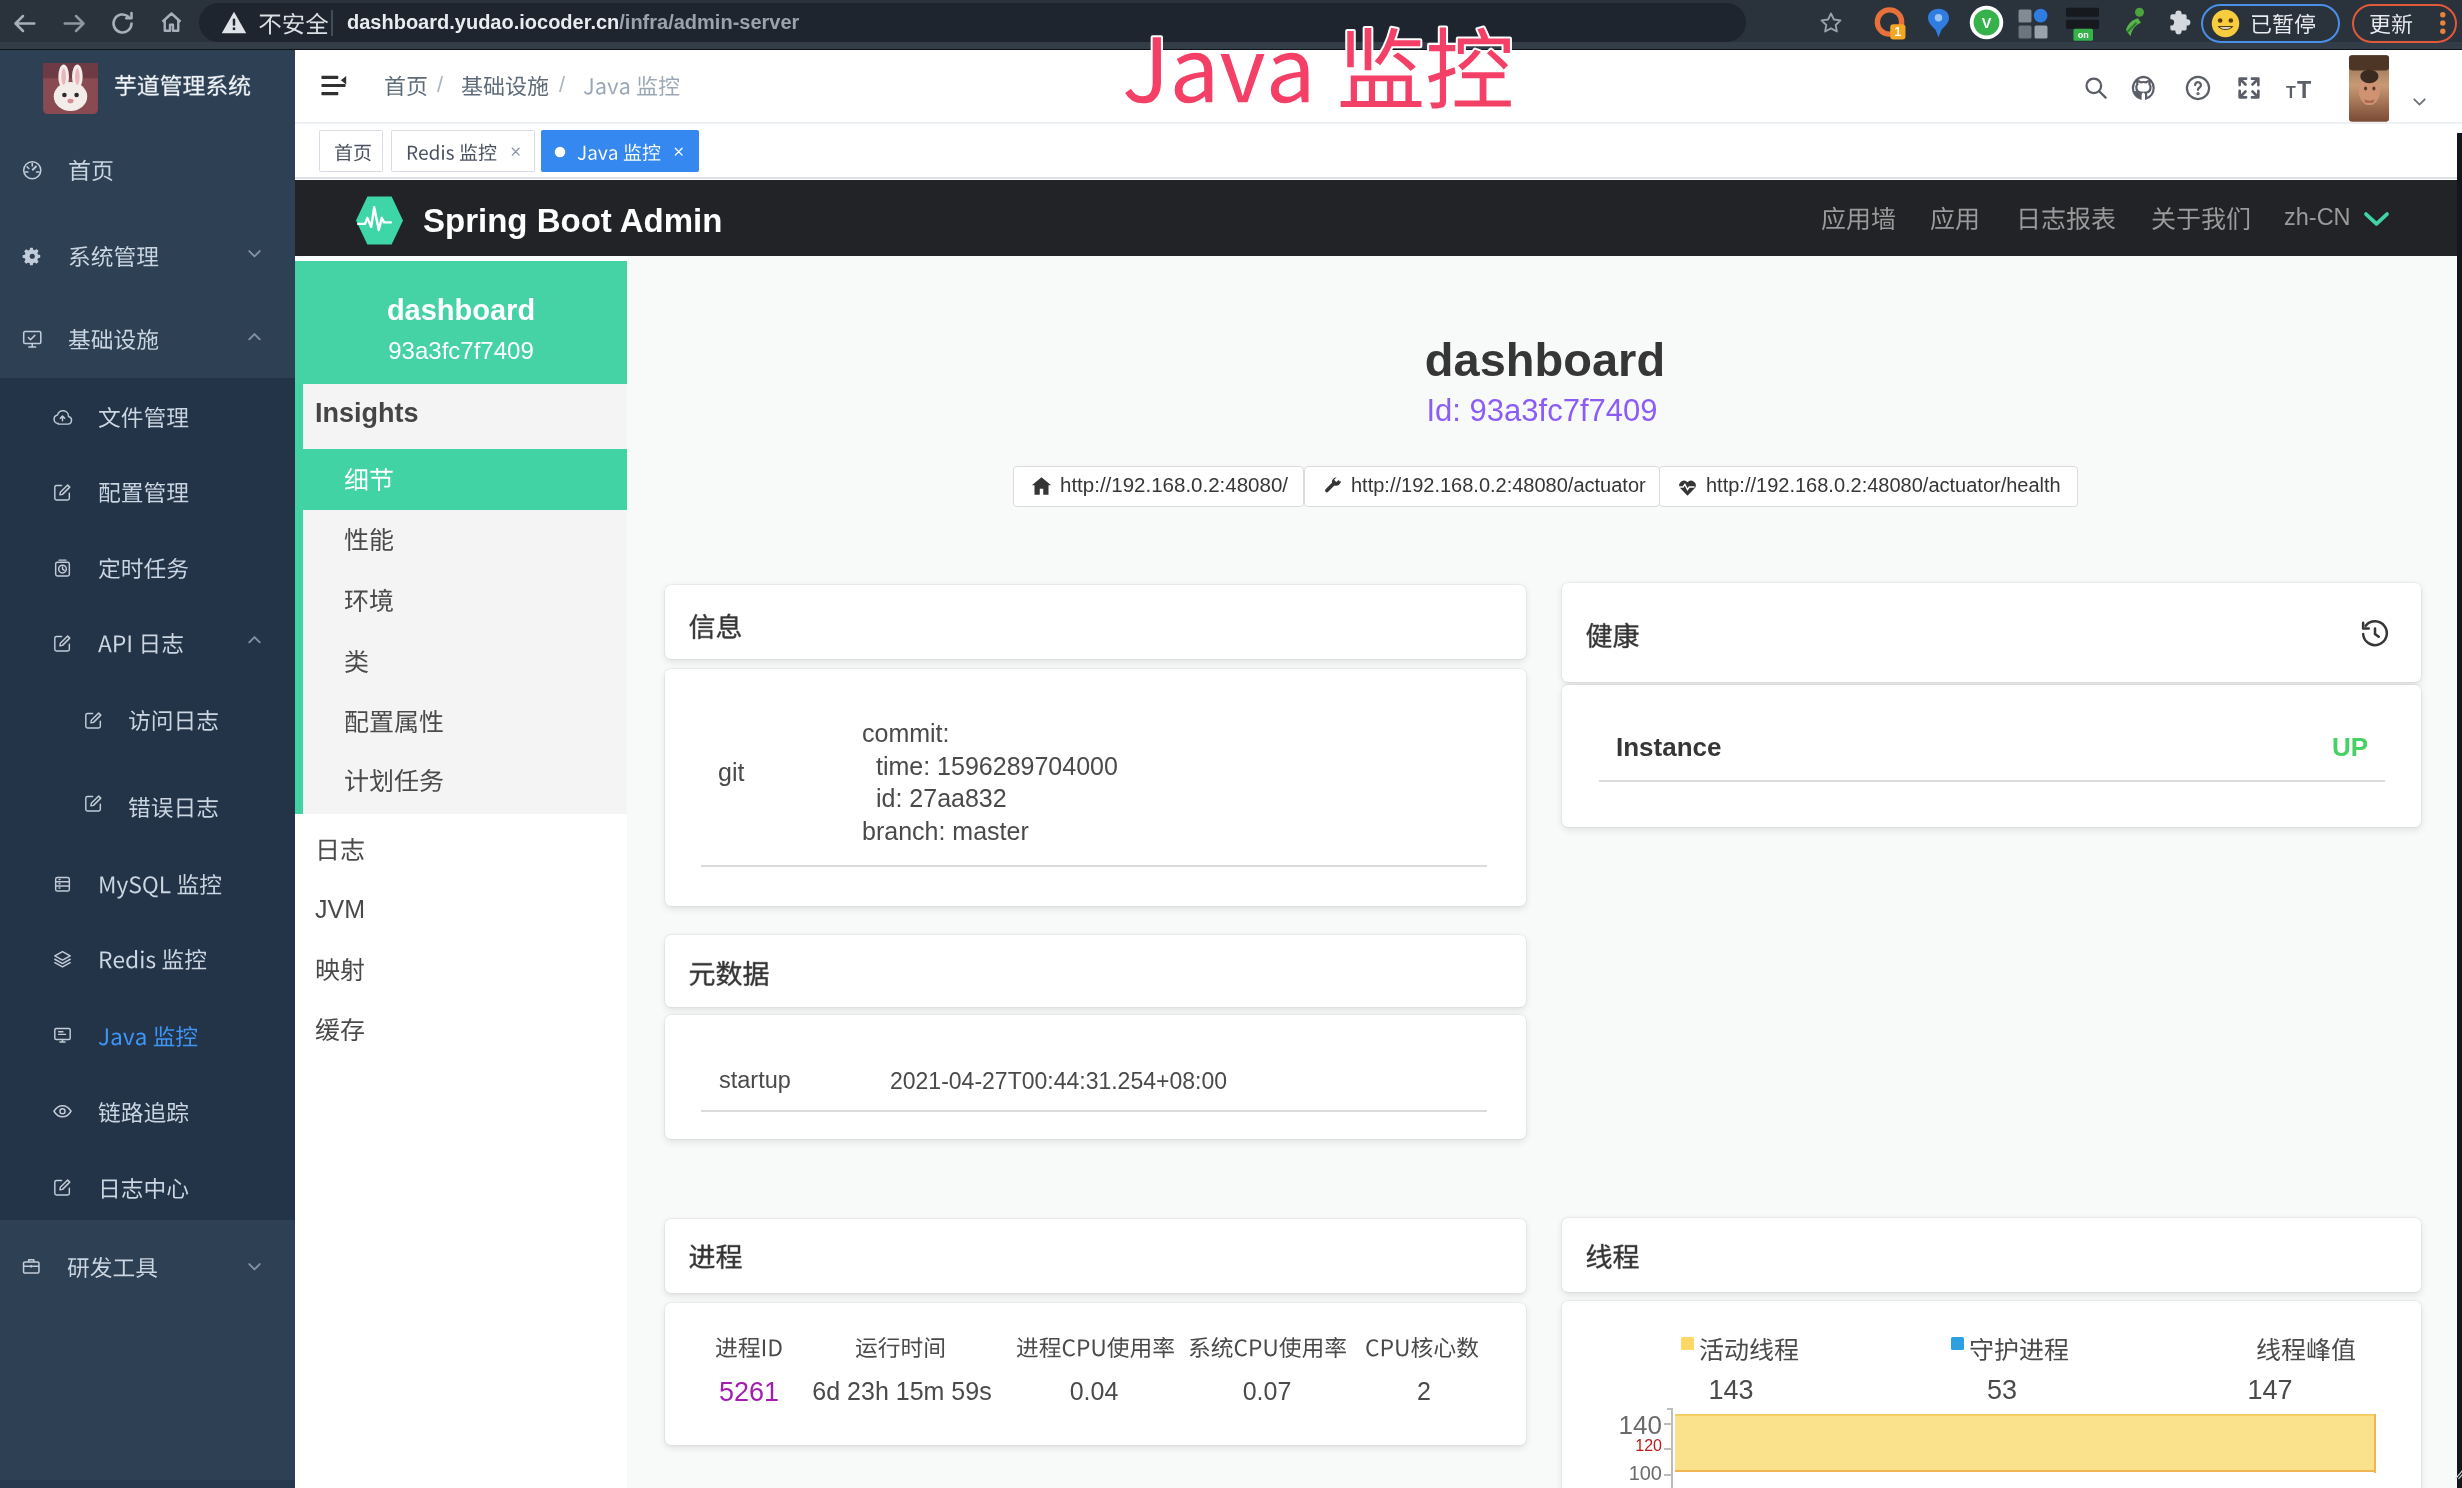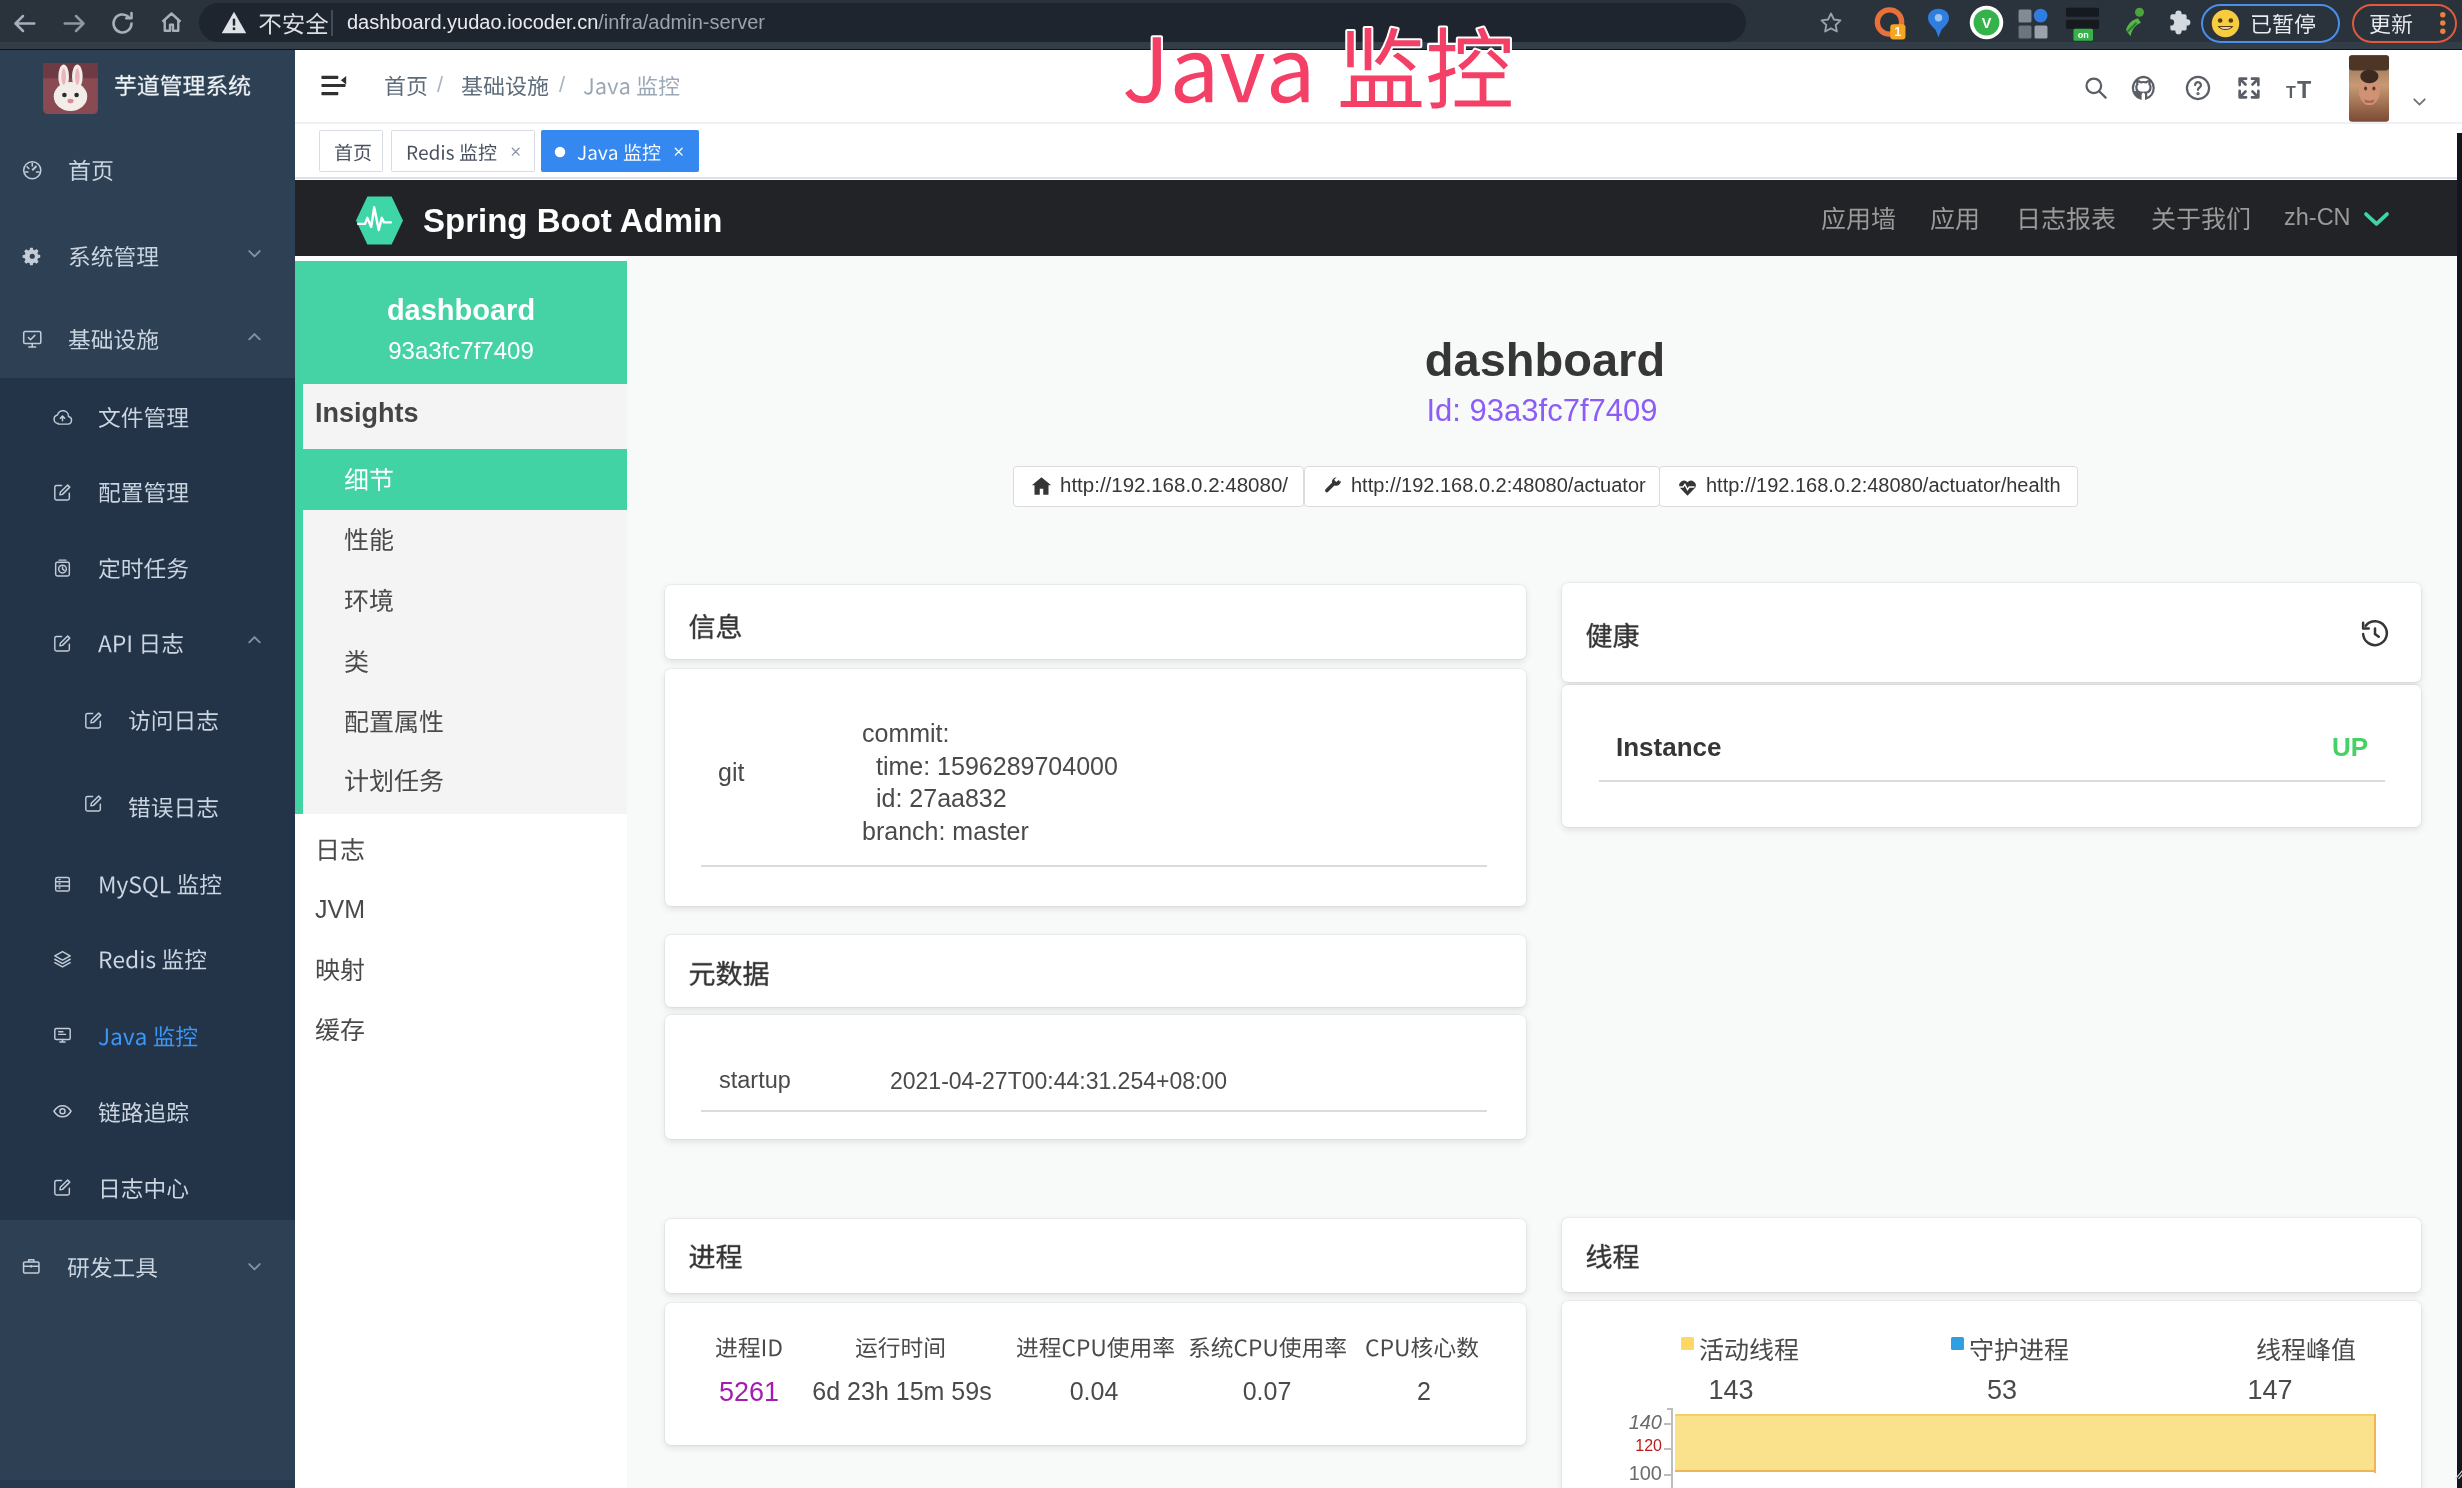--- a/index.html
+++ b/index.html
@@ -34,21 +34,21 @@
     <div style="position:absolute;left:258px;top:11.5px">
       <svg style="display:block;color:#dde1e6;" width="71" height="23.5" viewBox="0 -880 3000 1000">
         <g fill="currentColor">
           <use href="#g4E0D" x="0"></use>
           <use href="#g5B89" x="1000"></use>
           <use href="#g5168" x="2000"></use>
         </g>
       </svg>
     </div>
     <div style="position:absolute;left:331px;top:10px;width:1.5px;height:26px;background:#434d58"></div>
-    <div style="position:absolute;left:347px;top:12px;font-size:20px;font-weight:400;color:#e8ebef;line-height:1;white-space:nowrap;text-align:right;">dashboard.yudao.iocoder.cn<span style="color:#9aa3ad">/infra/admin-server</span></div>
+    <div style="position:absolute;left:347px;top:12px;font-size:20px;font-weight:700;color:#e8ebef;line-height:1;white-space:nowrap;text-align:right;">dashboard.yudao.iocoder.cn<span style="color:#9aa3ad">/infra/admin-server</span></div>
     <svg style="position:absolute;left:1819px;top:10.6px" width="24" height="24" viewBox="0 0 24 24">
       <path d="M12 2.5l2.9 6 6.6.9-4.8 4.6 1.2 6.5L12 17.4 6.1 20.5l1.2-6.5L2.5 9.4l6.6-.9z" fill="none" stroke="#9aa3ad" stroke-width="1.8" stroke-linejoin="round"></path>
     </svg>
     <svg style="position:absolute;left:1872px;top:6px" width="35" height="35" viewBox="0 0 46 46">
       <circle cx="23" cy="21" r="16" fill="none" stroke="#e8703a" stroke-width="7"></circle>
       <rect x="24" y="24" width="20" height="20" rx="4" fill="#f5a623"></rect>
       <text x="34" y="40" font-size="16" font-weight="700" fill="#fff" text-anchor="middle">1</text>
     </svg>
     <svg style="position:absolute;left:1925px;top:6.8px" width="27" height="32" viewBox="0 0 36 42">
       <path d="M18 2c8 0 14 5 14 12s-6 12-10 16l-4 10-4-10C10 26 4 21 4 14S10 2 18 2Z" fill="#2f7de1"></path>
@@ -845,21 +845,21 @@
           <use href="#g7EBF" x="0"></use>
           <use href="#g7A0B" x="1000"></use>
           <use href="#g5CF0" x="2000"></use>
           <use href="#g503C" x="3000"></use>
         </g>
       </svg>
     </div>
     <div style="position:absolute;left:1731px;transform:translateX(-50%);top:1377px;font-size:27px;font-weight:400;color:#4a4a4a;line-height:1;white-space:nowrap;">143</div>
     <div style="position:absolute;left:2002px;transform:translateX(-50%);top:1377px;font-size:27px;font-weight:400;color:#4a4a4a;line-height:1;white-space:nowrap;">53</div>
     <div style="position:absolute;left:2270px;transform:translateX(-50%);top:1377px;font-size:27px;font-weight:400;color:#4a4a4a;line-height:1;white-space:nowrap;">147</div>
-    <div style="position:absolute;right:800px;top:1412px;font-size:20px;font-weight:400;color:#6b6b6b;line-height:1;white-space:nowrap;font-style:italic;">140</div>
+    <div style="position:absolute;right:800px;top:1412px;font-size:26px;font-weight:400;color:#6b6b6b;line-height:1;white-space:nowrap;">140</div>
     <div style="position:absolute;right:800px;top:1438px;font-size:16px;font-weight:400;color:#b91c1c;line-height:1;white-space:nowrap;">120</div>
     <div style="position:absolute;right:800px;top:1463px;font-size:20px;font-weight:400;color:#6b6b6b;line-height:1;white-space:nowrap;">100</div>
     <div style="position:absolute;left:1671px;top:1408px;width:1.5px;height:80px;background:#bdbdbd"></div>
     <div style="position:absolute;left:1667px;top:1408px;width:6px;height:1.5px;background:#bdbdbd"></div>
     <div style="position:absolute;left:1664px;top:1423px;width:8.3px;height:1.5px;background:#bdbdbd"></div>
     <div style="position:absolute;left:1664px;top:1448px;width:8.3px;height:1.5px;background:#bdbdbd"></div>
     <div style="position:absolute;left:1664px;top:1474px;width:8.3px;height:1.5px;background:#bdbdbd"></div>
     <div style="position:absolute;left:1675px;top:1415px;width:701px;height:57px;background:#fae28c"></div>
     <div style="position:absolute;left:1675px;top:1414px;width:701px;height:2.3px;background:#f3cf63"></div>
     <div style="position:absolute;left:2374px;top:1414px;width:2.3px;height:59px;background:#efb554"></div>

